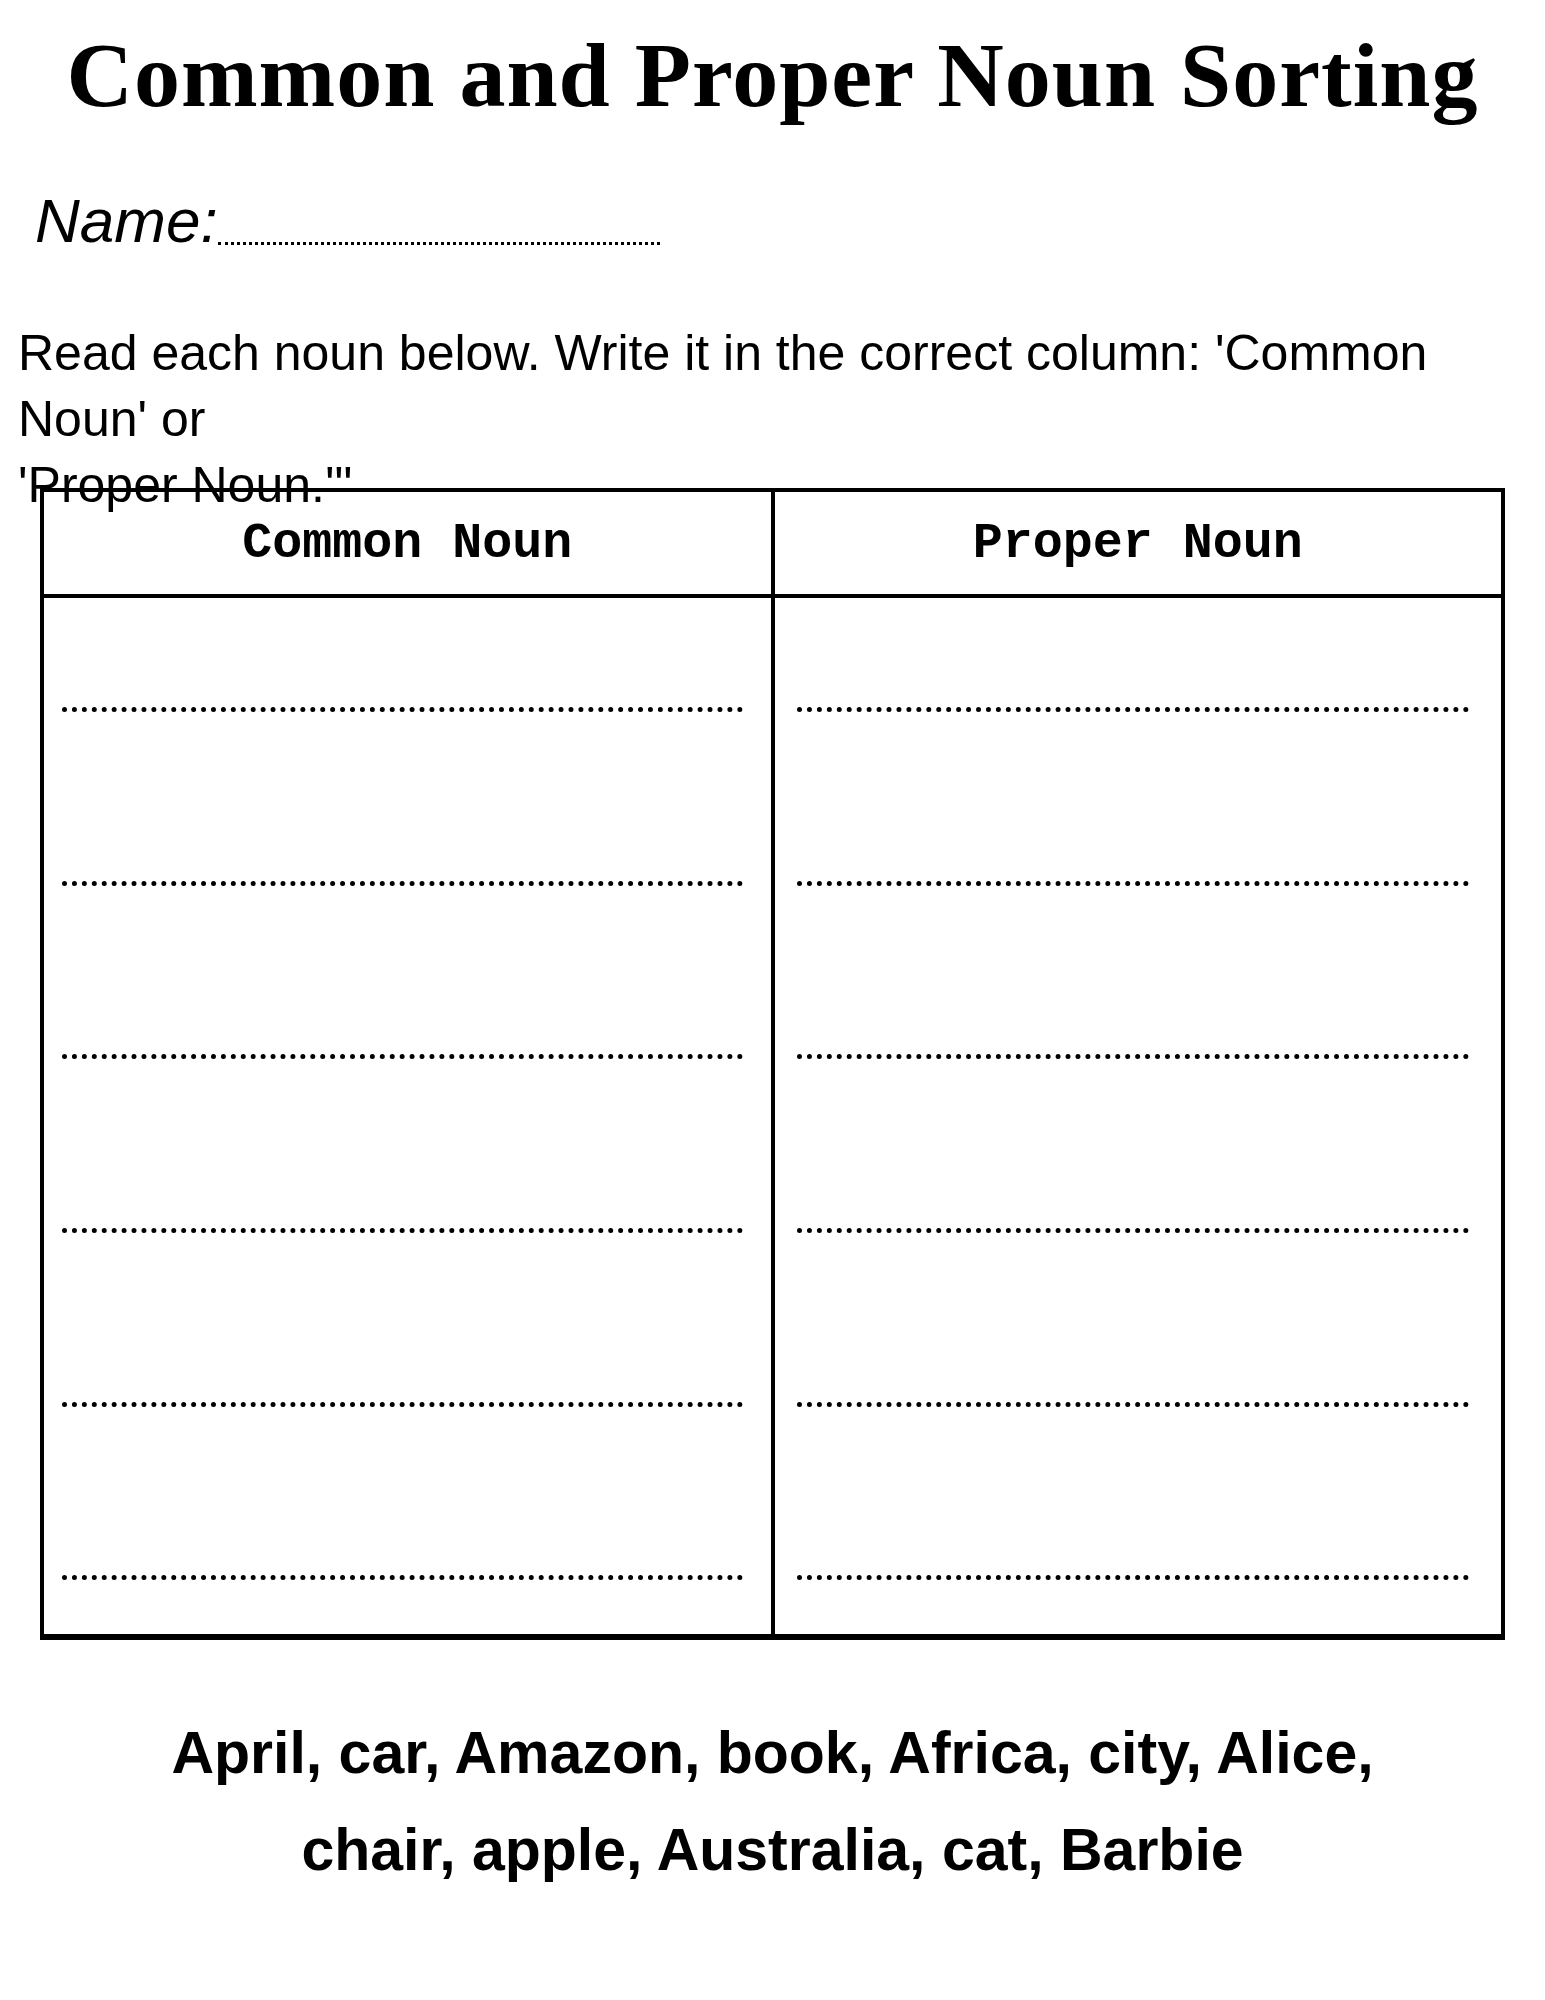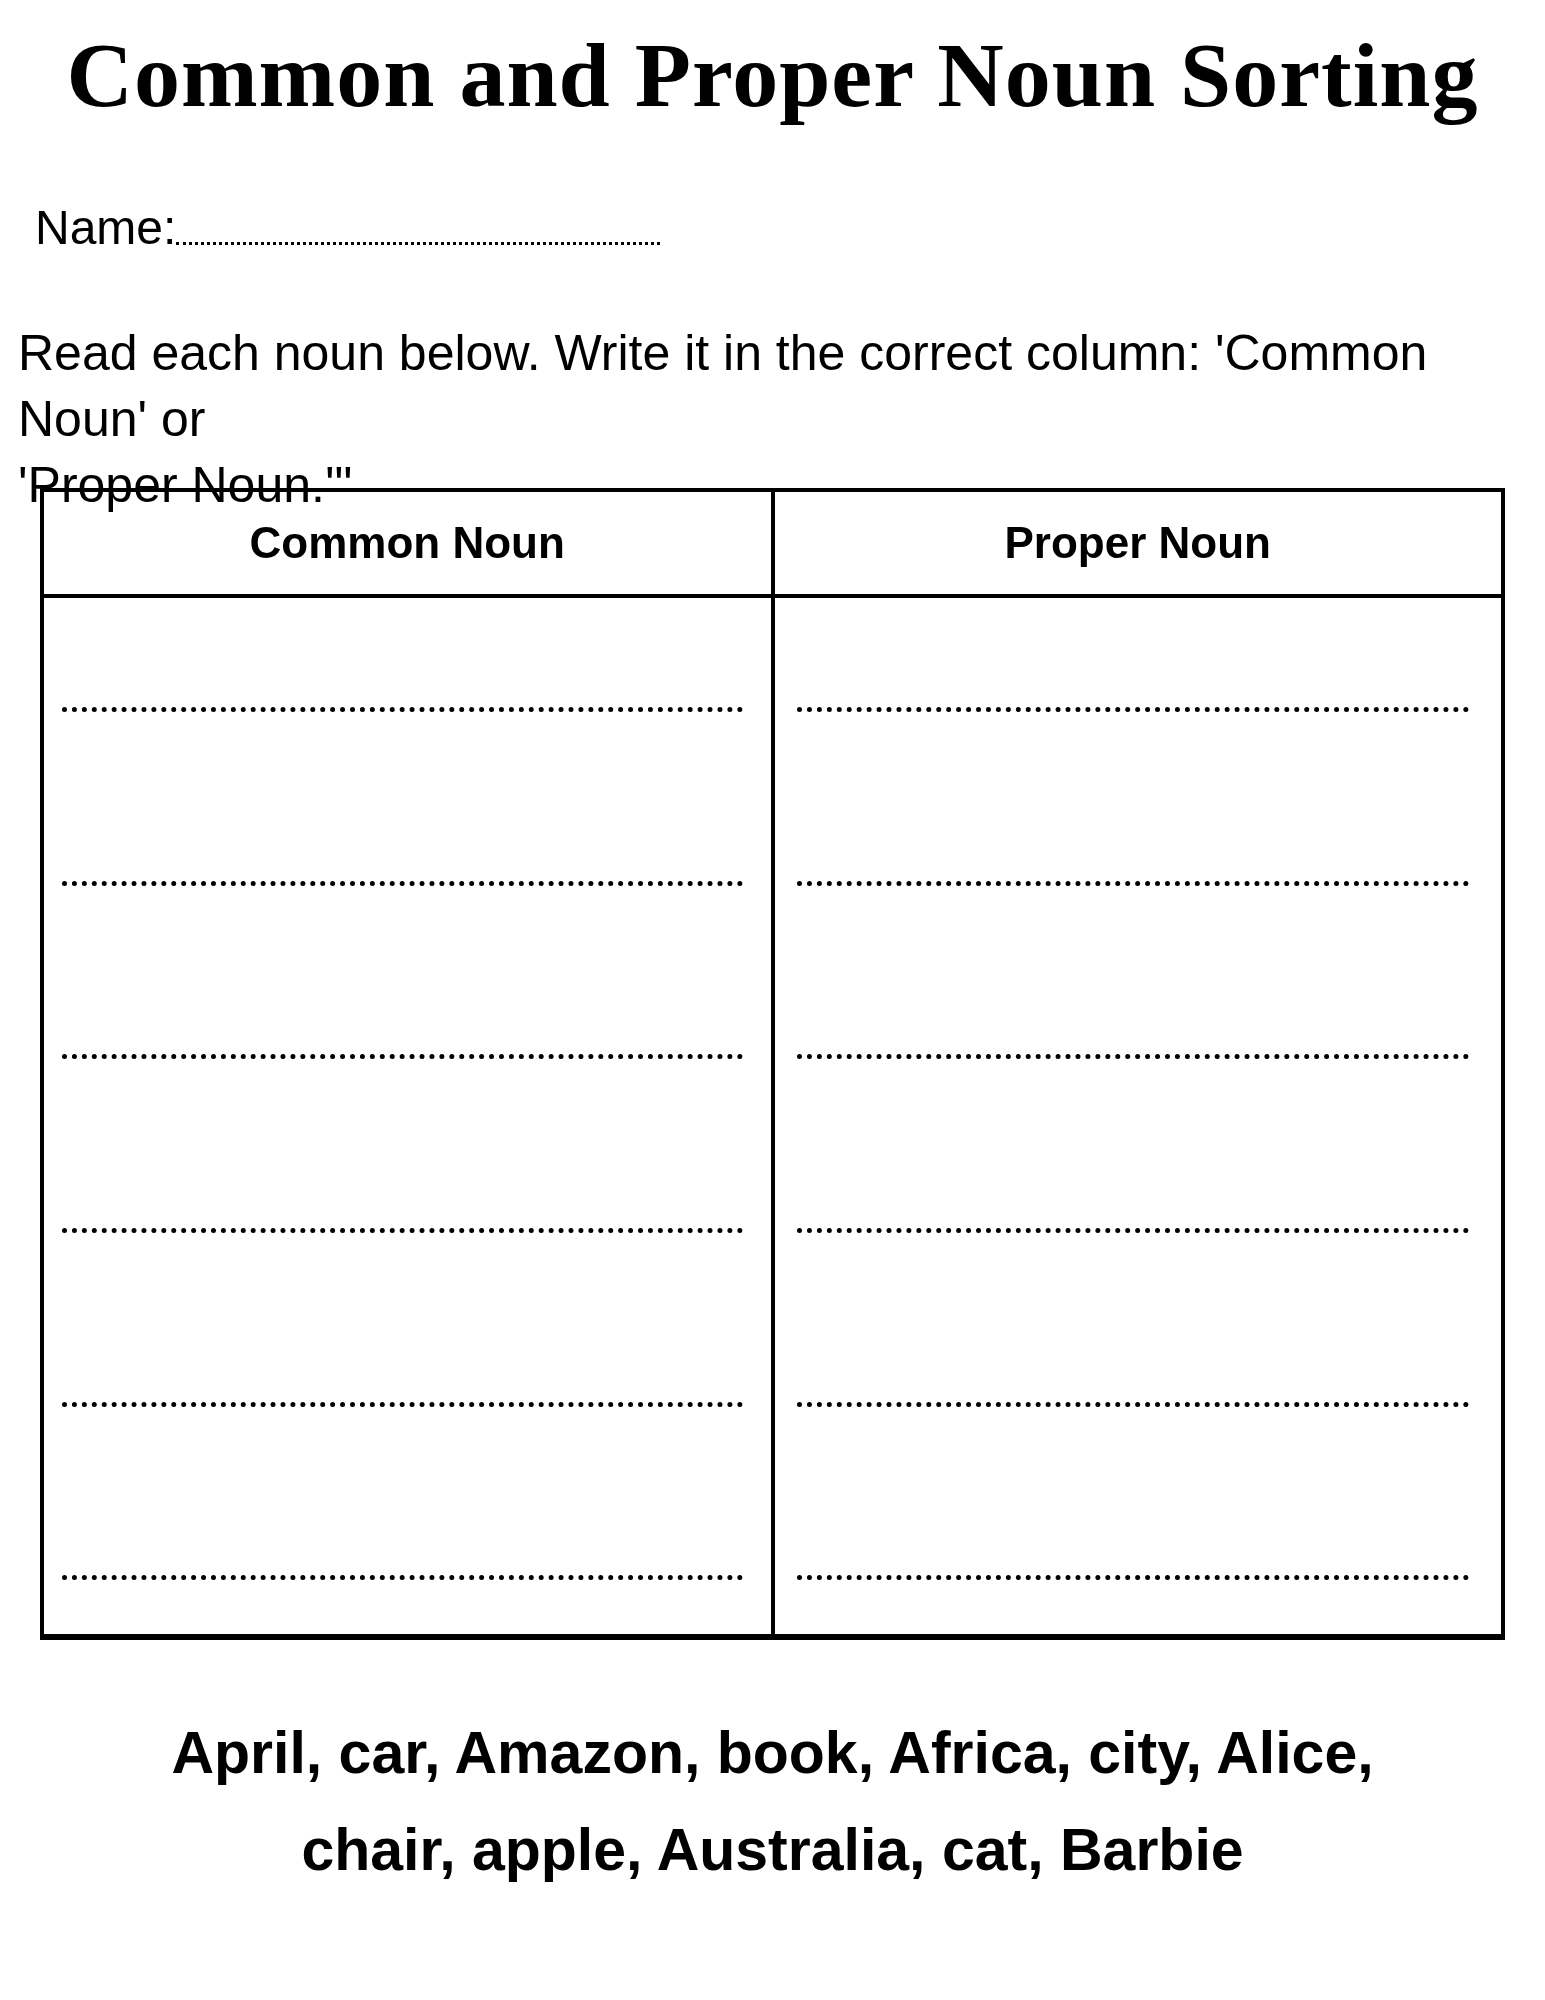--- a/index.html
+++ b/index.html
@@ -23,21 +23,21 @@
     white-space: nowrap;
   }
 
   
   .field-group {
     position: absolute; top: 198px; height: 54px;
     display: flex; align-items: flex-end;
   }
   .field-group.name { left: 35px;  width: 625px; }
   .field-group.date { left: 923px; width: 612px; }
-  .field-label { font-size: 48px; line-height: 1; letter-spacing: 0; }
+  .field-label { font-size: 62px; line-height: 1; letter-spacing: 0; font-style: italic; }
   .field-line {
     flex: 1; height: 0;
     border-bottom: 3px dotted #000;
     margin-bottom: 7px;
   }
 
   
   .instructions {
     position: absolute; left: 18px; top: 320px; width: 1510px;
     font-size: 50px; line-height: 1.32;
@@ -50,21 +50,21 @@
     width: 1457px; height: 1142px;
     border: solid #000; border-width: 4px 4px 6px 4px;
     display: flex; flex-direction: column;
   }
   .table-head { display: flex; height: 102px; border-bottom: 4px solid #000; flex: none; }
   .table-body { display: flex; flex: 1; }
   .col { width: 50%; position: relative; }
   .col.first { border-right: 4px solid #000; }
   .head-cell {
     display: flex; align-items: center; justify-content: center;
-    font-size: 44px; font-weight: bold; letter-spacing: 0;
+    font-size: 50px; font-weight: bold; letter-spacing: 0; font-family: Liberation Mono, monospace;
   }
   .dotline {
     position: absolute; height: 0;
     border-bottom: 5px dotted #000;
   }
   .col-body.c0 .dotline { left: 18px; right: 28px; }
   .col-body.c1 .dotline { left: 22px; right: 32px; }
 
   
   .word-bank {

